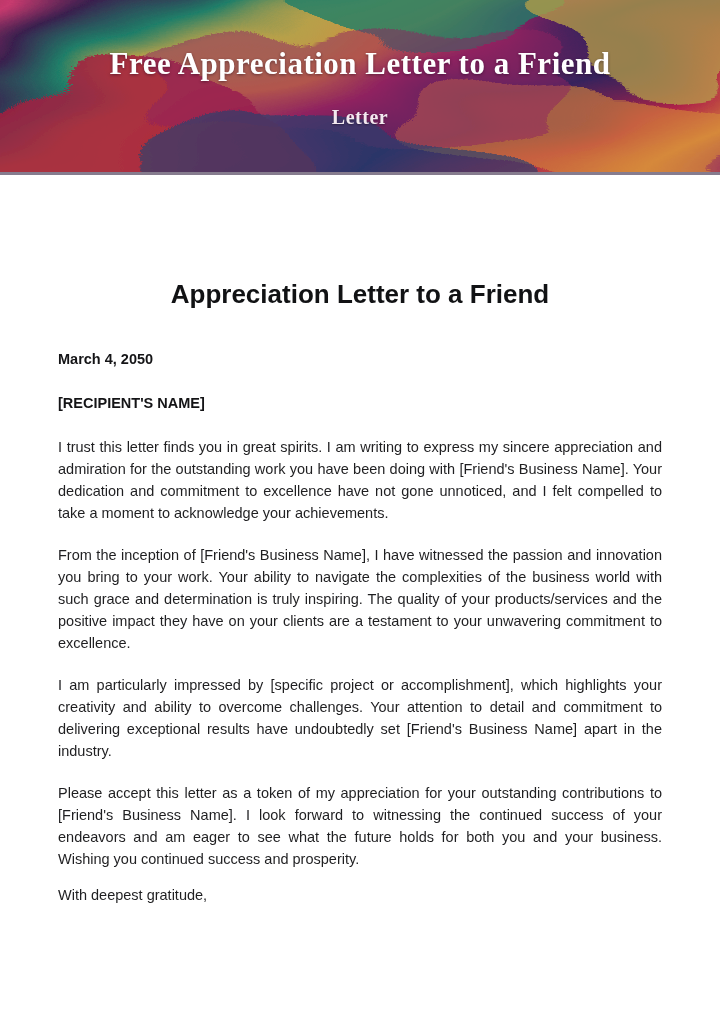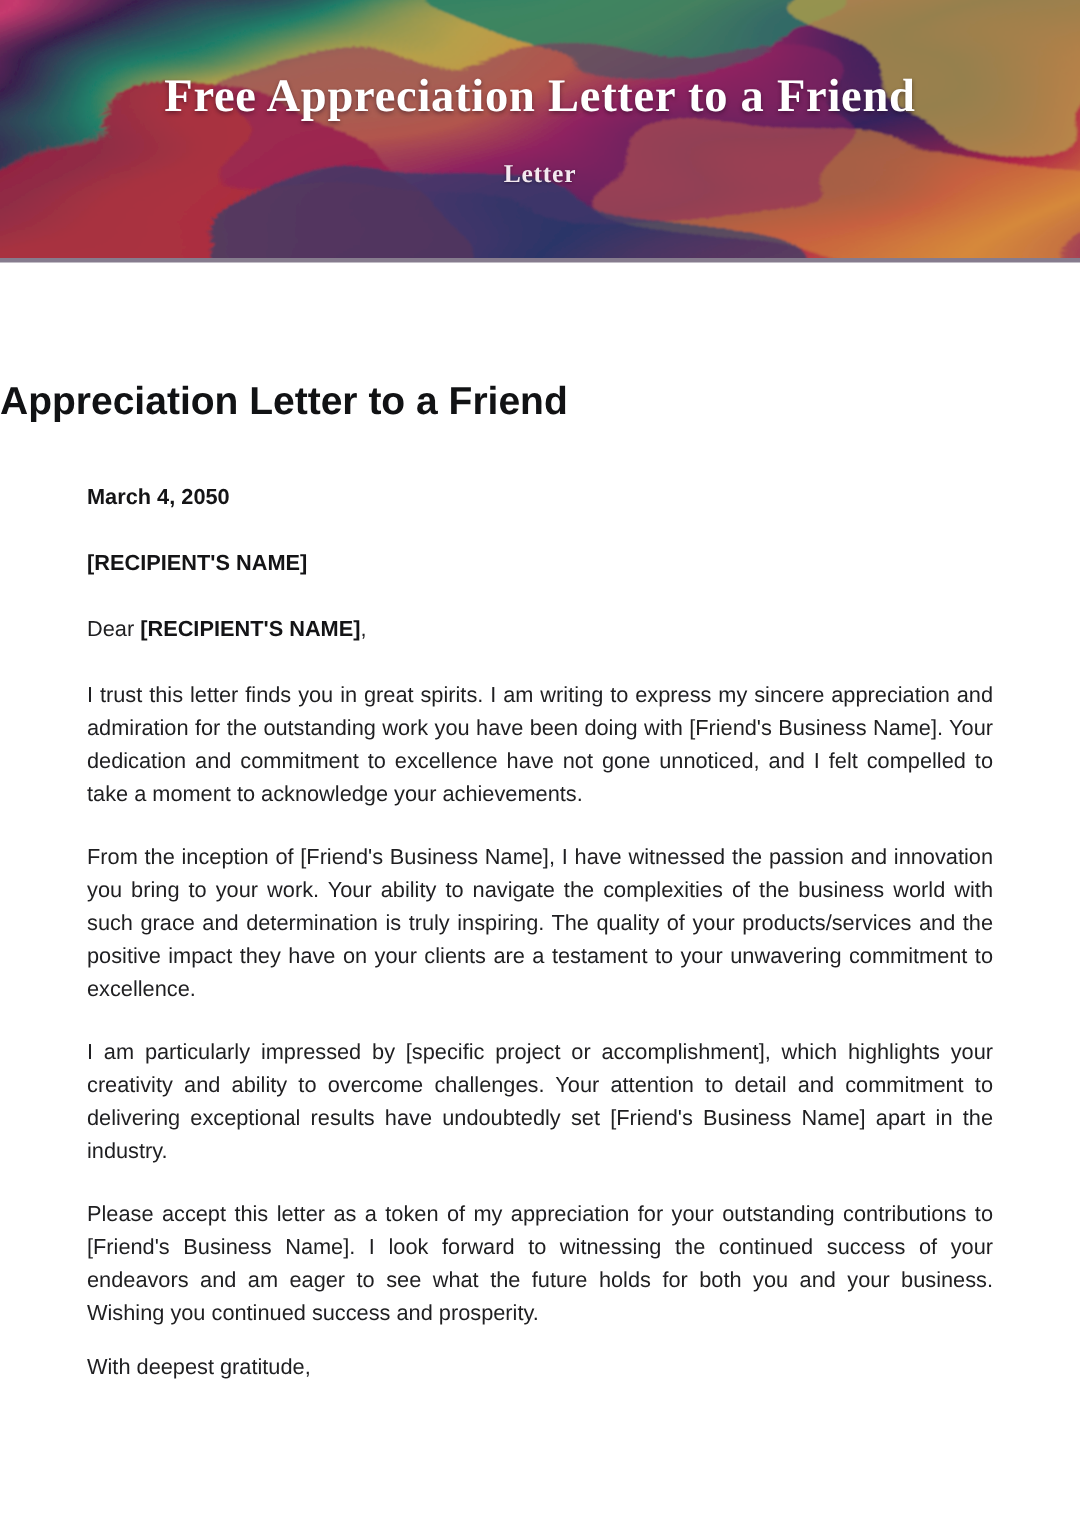--- a/index.html
+++ b/index.html
@@ -33,31 +33,31 @@
     letter-spacing:0.5px;
     color:#ffffff;
     text-shadow:0 1px 3px rgba(20,5,25,0.45);
   }
   .banner-subtitle {
     position:absolute;
     left:0; right:0; top:106px;
     text-align:center;
     font-family:"Liberation Serif","DejaVu Serif",serif;
     font-weight:700;
-    font-size:17px;
+    font-size:20px;
     letter-spacing:0.5px;
     color:#f3e9ef;
     text-shadow:0 1px 2px rgba(20,5,25,0.5);
   }
   .banner-edge { width:720px; height:3px; background:#867c8e; }
 
   
   .doc-title {
-    margin:77px 0 0;
-    text-align:left;
+    margin:104px 0 0;
+    text-align:center;
     font-size:26px;
     line-height:30px;
     font-weight:700;
     color:#111214;
   }
   .letter {
     margin:39px 58px 0;
     font-size:14.5px;
     line-height:22px;
     color:#1f1f21;
@@ -118,21 +118,20 @@
 
     <div class="block">
     </div>
 
     <div class="block bold">March 4, 2050</div>
 
     <div class="block">
       <div class="bold">[RECIPIENT'S NAME]</div>
     </div>
 
-    <div class="block"><span>Dear </span><span class="bold">[RECIPIENT'S NAME]</span><span>,</span></div>
 
     <p class="para">I trust this letter finds you in great spirits. I am writing to express my sincere appreciation and admiration for the outstanding work you have been doing with [Friend's Business Name]. Your dedication and commitment to excellence have not gone unnoticed, and I felt compelled to take a moment to acknowledge your achievements.</p>
     <p class="para">From the inception of [Friend's Business Name], I have witnessed the passion and innovation you bring to your work. Your ability to navigate the complexities of the business world with such grace and determination is truly inspiring. The quality of your products/services and the positive impact they have on your clients are a testament to your unwavering commitment to excellence.</p>
     <p class="para">I am particularly impressed by [specific project or accomplishment], which highlights your creativity and ability to overcome challenges. Your attention to detail and commitment to delivering exceptional results have undoubtedly set [Friend's Business Name] apart in the industry.</p>
     <p class="para">Please accept this letter as a token of my appreciation for your outstanding contributions to [Friend's Business Name]. I look forward to witnessing the continued success of your endeavors and am eager to see what the future holds for both you and your business. Wishing you continued success and prosperity.</p>
 
     <div class="closing">With deepest gratitude,</div>
   </div>
 
 </div>

